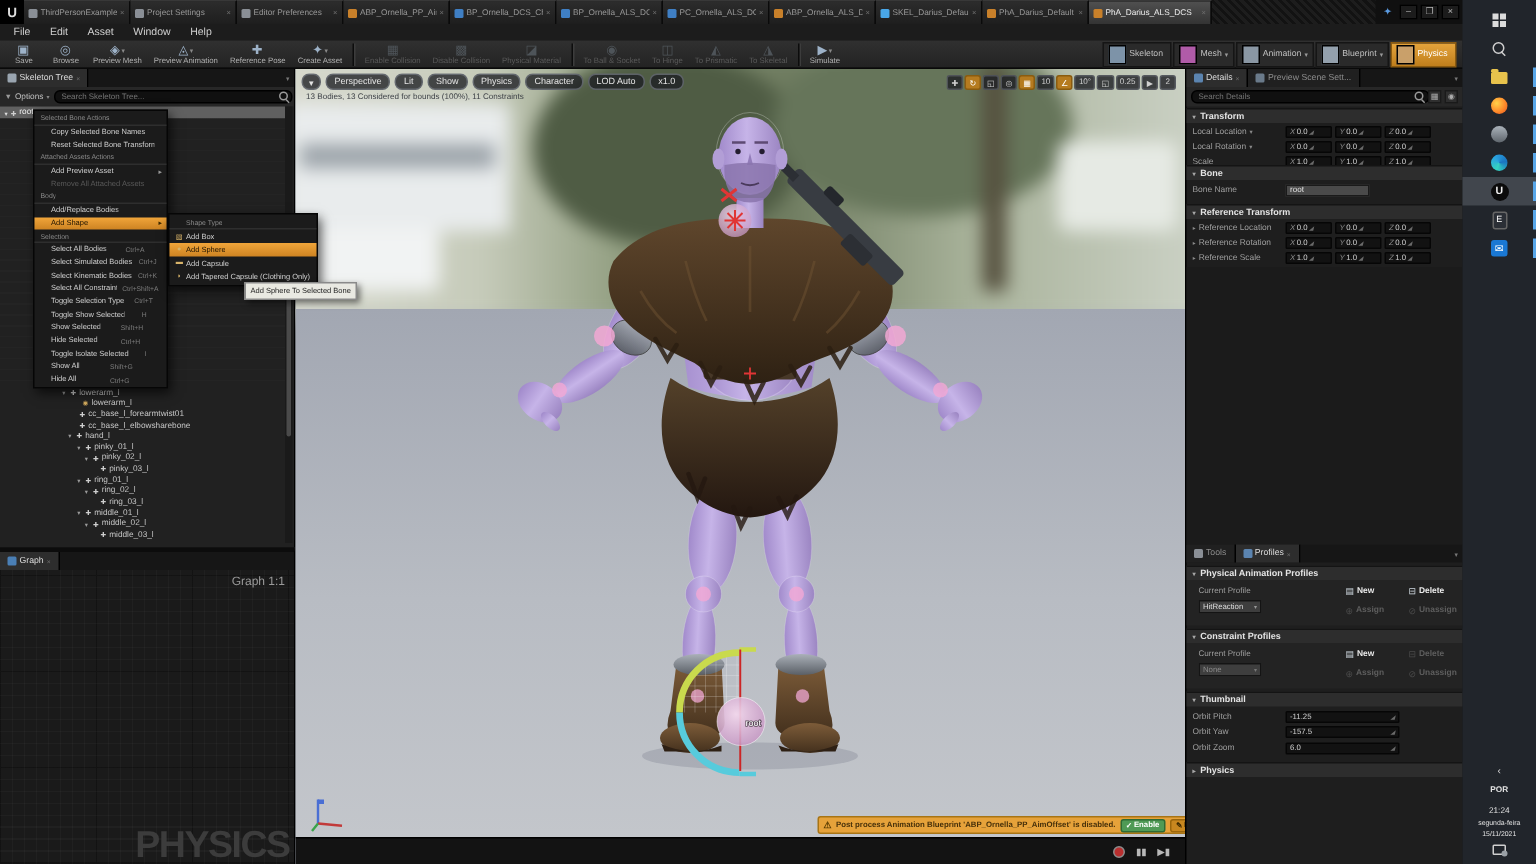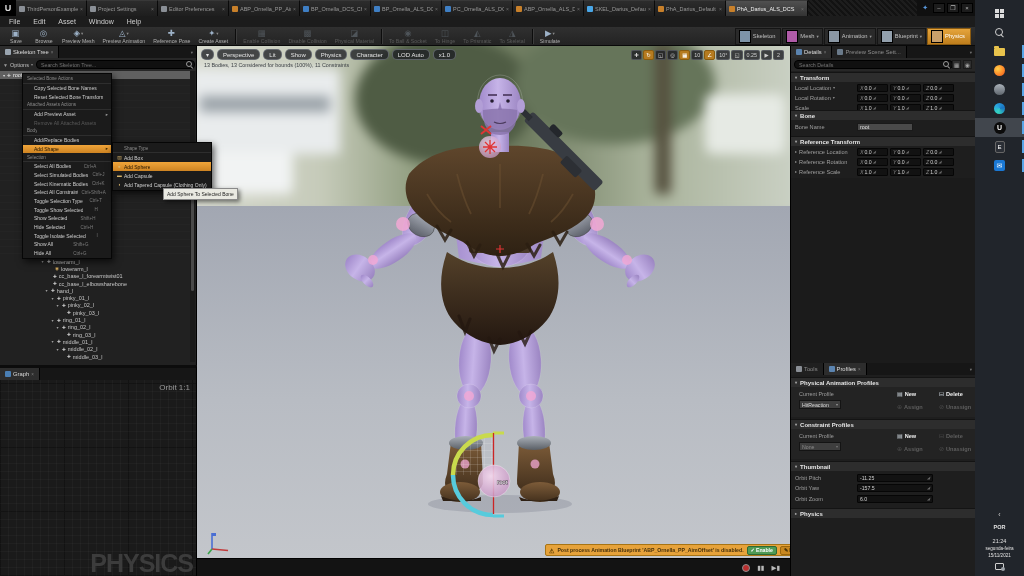--- a/index.html
+++ b/index.html
@@ -538,21 +538,21 @@
 
   <div id="graphpanel">
     <div class="ptab-strip">
       <div class="ptab">
         <span class="doc-ico" style="background:#4a7fb5"></span>
         <span>Graph</span>
         <span class="ptab-x">×</span>
       </div>
     </div>
     <div class="graph-canvas">
-      <span class="zoom-label">Orbit 1:1</span>
+      <span class="zoom-label">Graph 1:1</span>
       <span class="watermark">PHYSICS</span>
     </div>
   </div>
 
   <div id="viewport">
     <div class="vp-photo">
       <div class="abs" style="left:0;top:0;width:100%;height:100%;background:linear-gradient(90deg,#d8dacf 0%,#c6cbba 22%,#8f9c7e 38%,#6f7c60 55%,#a8b29a 75%,#ccd2c6 100%)"></div>
       <div class="abs" style="left:5px;top:35px;width:150px;height:85px;background:#e9eced"></div>
       <div class="abs" style="left:15px;top:62px;width:130px;height:16px;background:#9aa2a8"></div>
       <div class="abs" style="left:170px;top:0;width:180px;height:130px;border-radius:50%;background:#4f5c44"></div>

